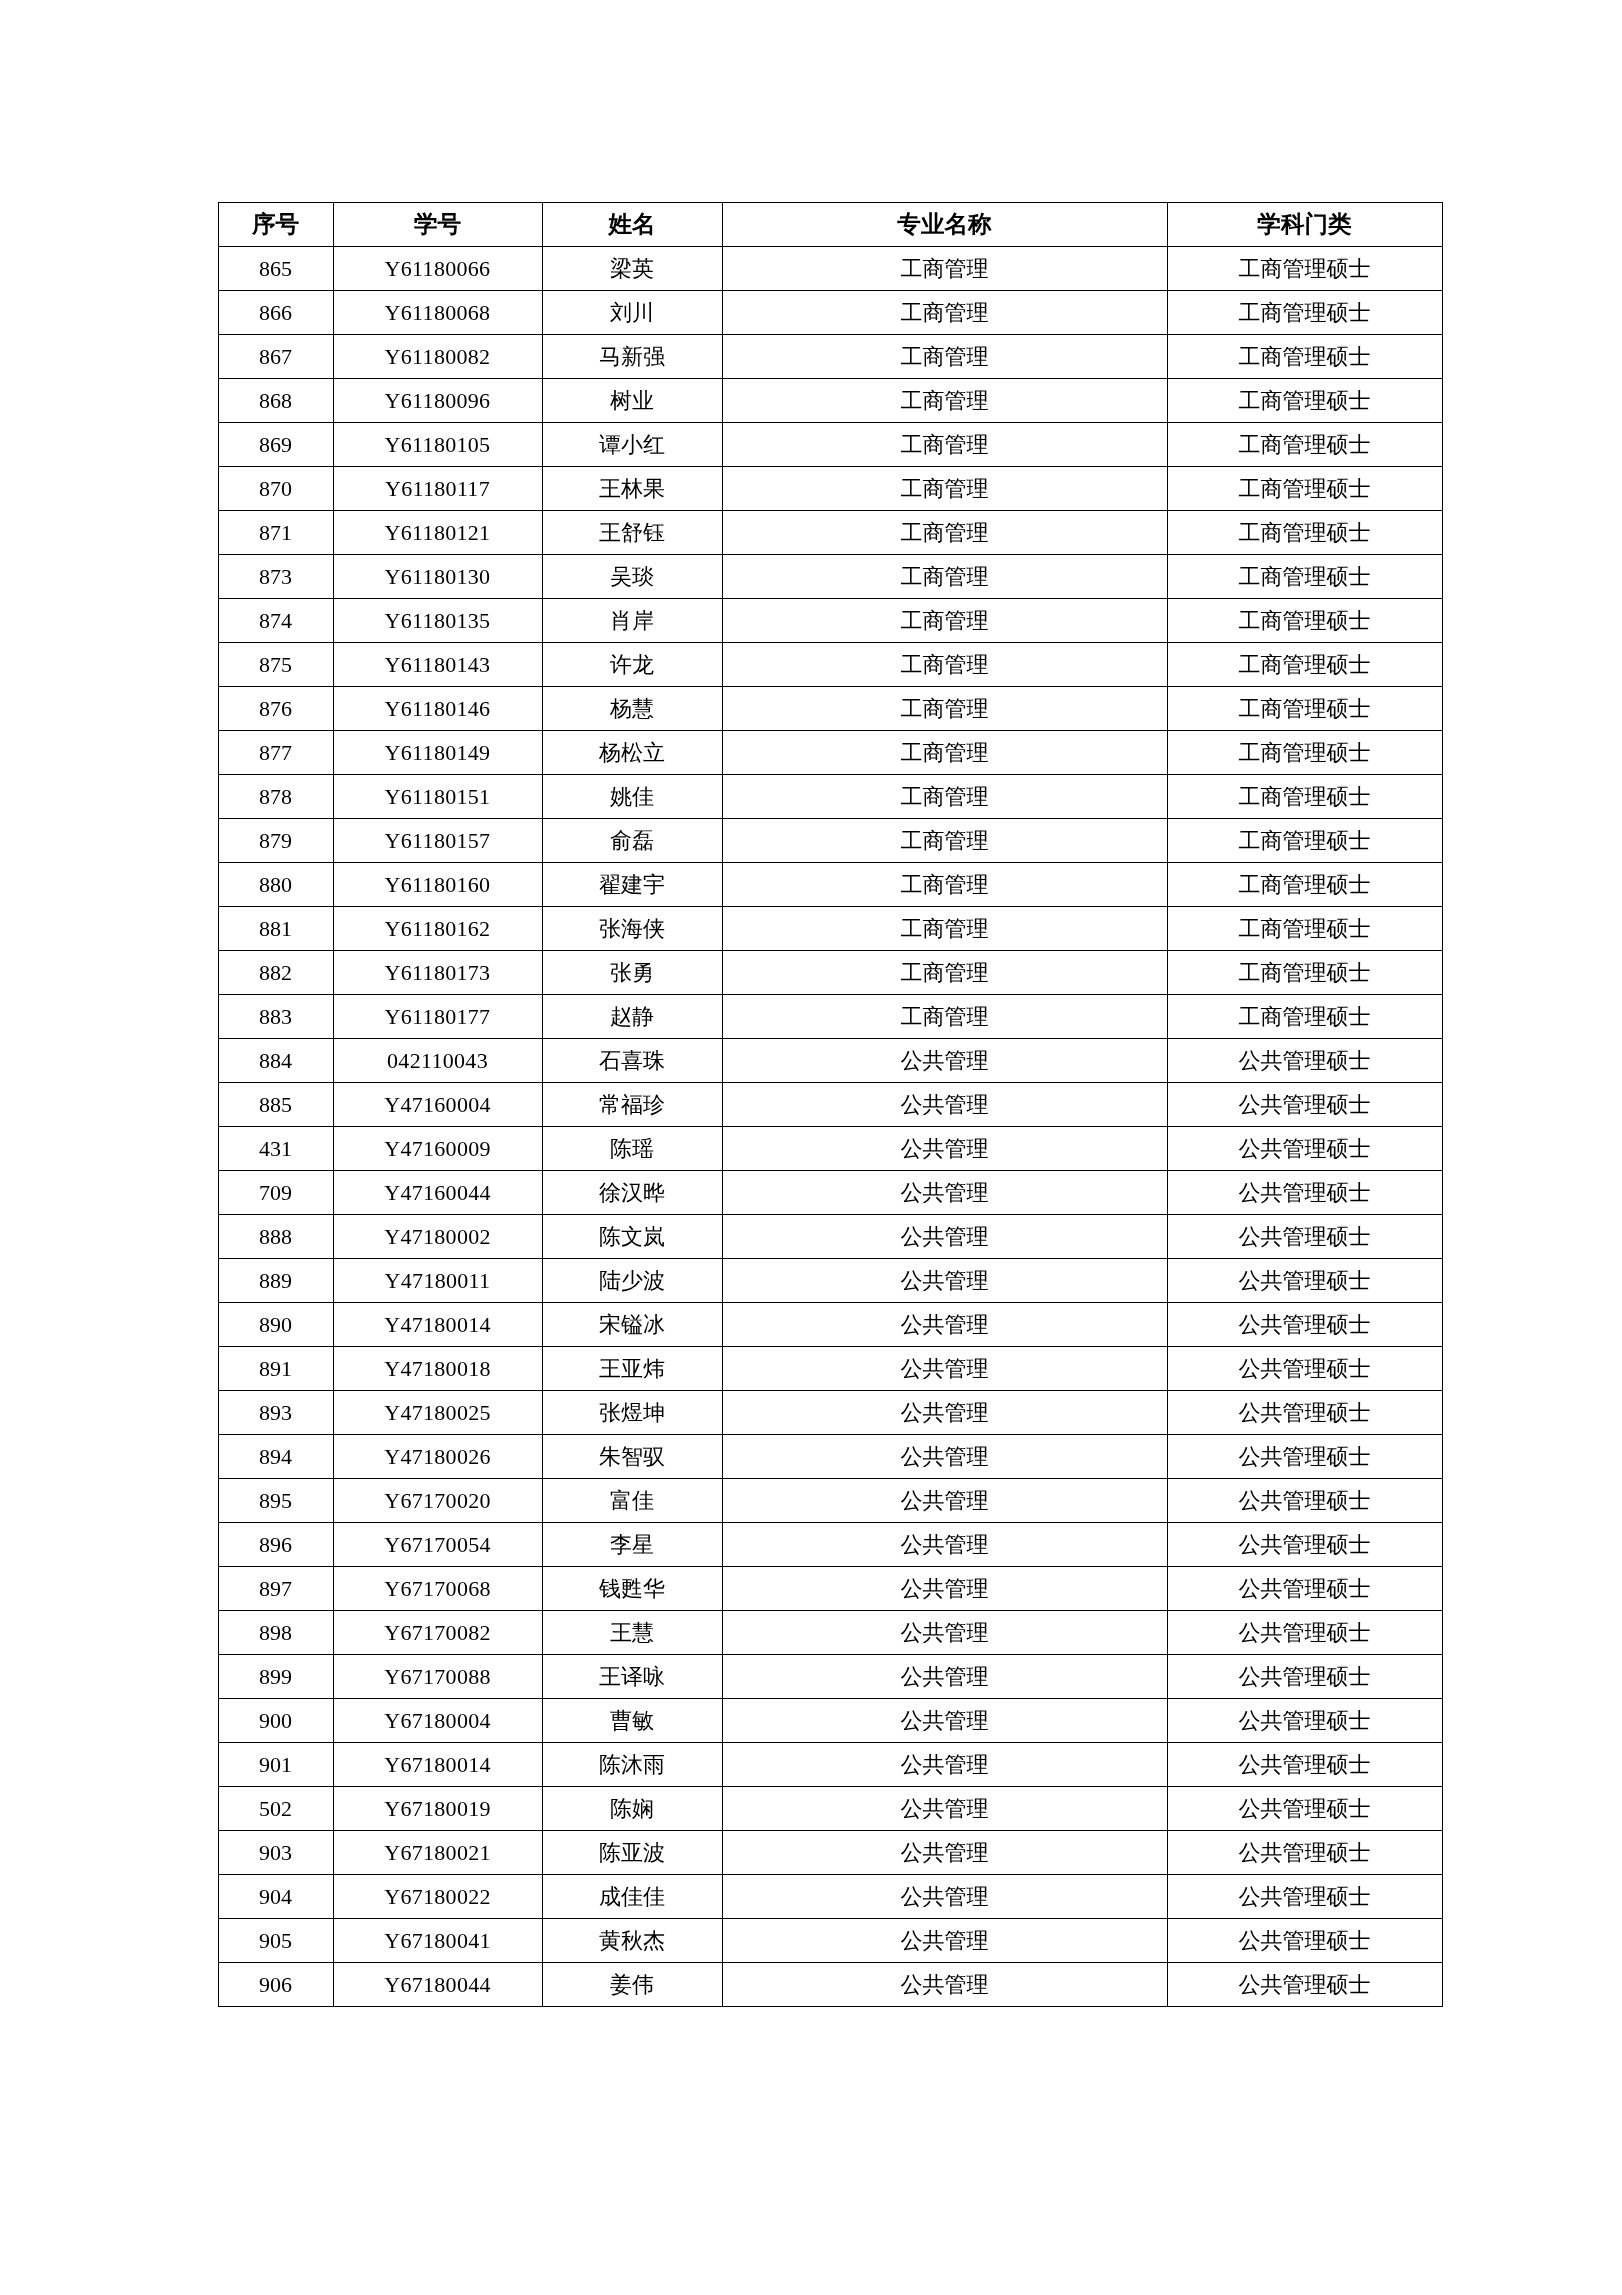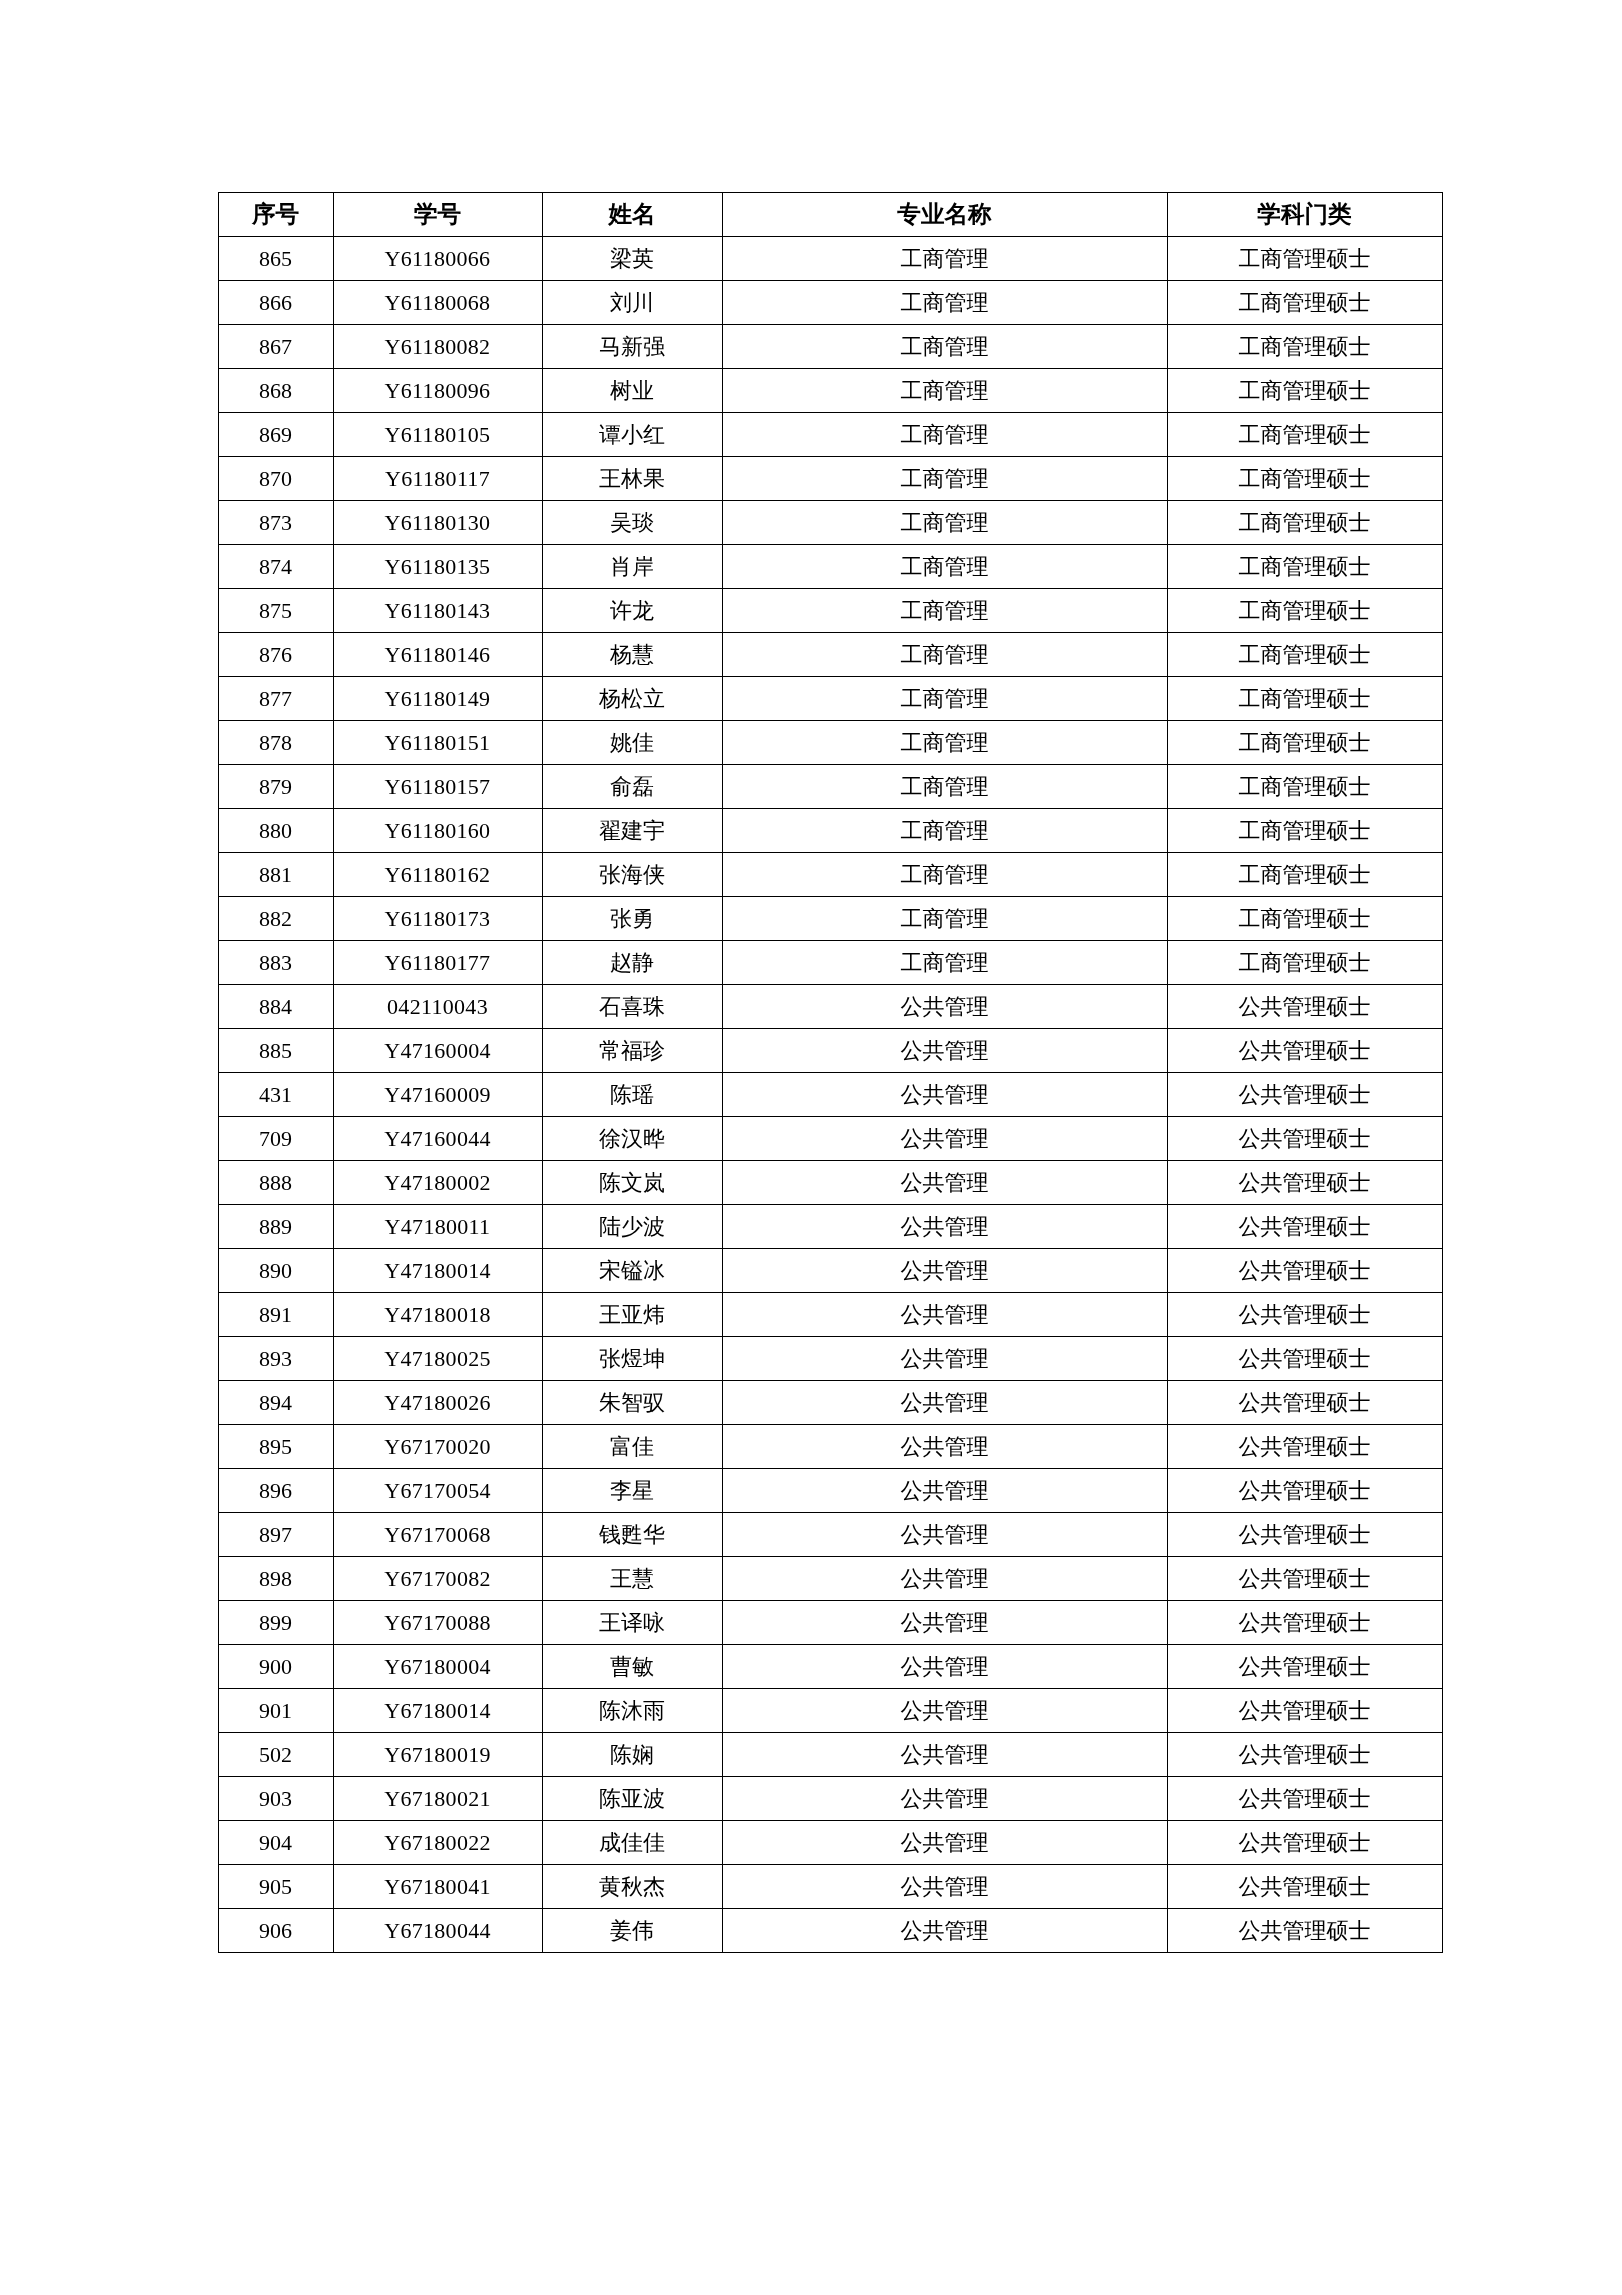--- a/index.html
+++ b/index.html
@@ -14,21 +14,21 @@
     color: #000000;
   }
   .page {
     position: relative;
     width: 1623px;
     height: 2295px;
     box-sizing: border-box;
     padding: 190px 0 0 0;
   }
   .table-wrap {
-    margin: 2px auto;
+    margin: 12px auto;
     width: 1224px;
     padding-left: 36px;
   }
   table.roster {
     border-collapse: collapse;
     width: 100%;
     table-layout: fixed;
   }
   table.roster th,
   table.roster td {
@@ -117,20 +117,27 @@
             <td class="cell-cat">工商管理硕士</td>
           </tr>
           <tr>
             <td class="cell-seq">870</td>
             <td class="cell-id">Y61180117</td>
             <td class="cell-name">王林果</td>
             <td class="cell-major">工商管理</td>
             <td class="cell-cat">工商管理硕士</td>
           </tr>
           <tr>
+            <td class="cell-seq">871</td>
+            <td class="cell-id">Y61180121</td>
+            <td class="cell-name">王舒钰</td>
+            <td class="cell-major">工商管理</td>
+            <td class="cell-cat">工商管理硕士</td>
+          </tr>
+          <tr>
             <td class="cell-seq">873</td>
             <td class="cell-id">Y61180130</td>
             <td class="cell-name">吴琰</td>
             <td class="cell-major">工商管理</td>
             <td class="cell-cat">工商管理硕士</td>
           </tr>
           <tr>
             <td class="cell-seq">874</td>
             <td class="cell-id">Y61180135</td>
             <td class="cell-name">肖岸</td>

